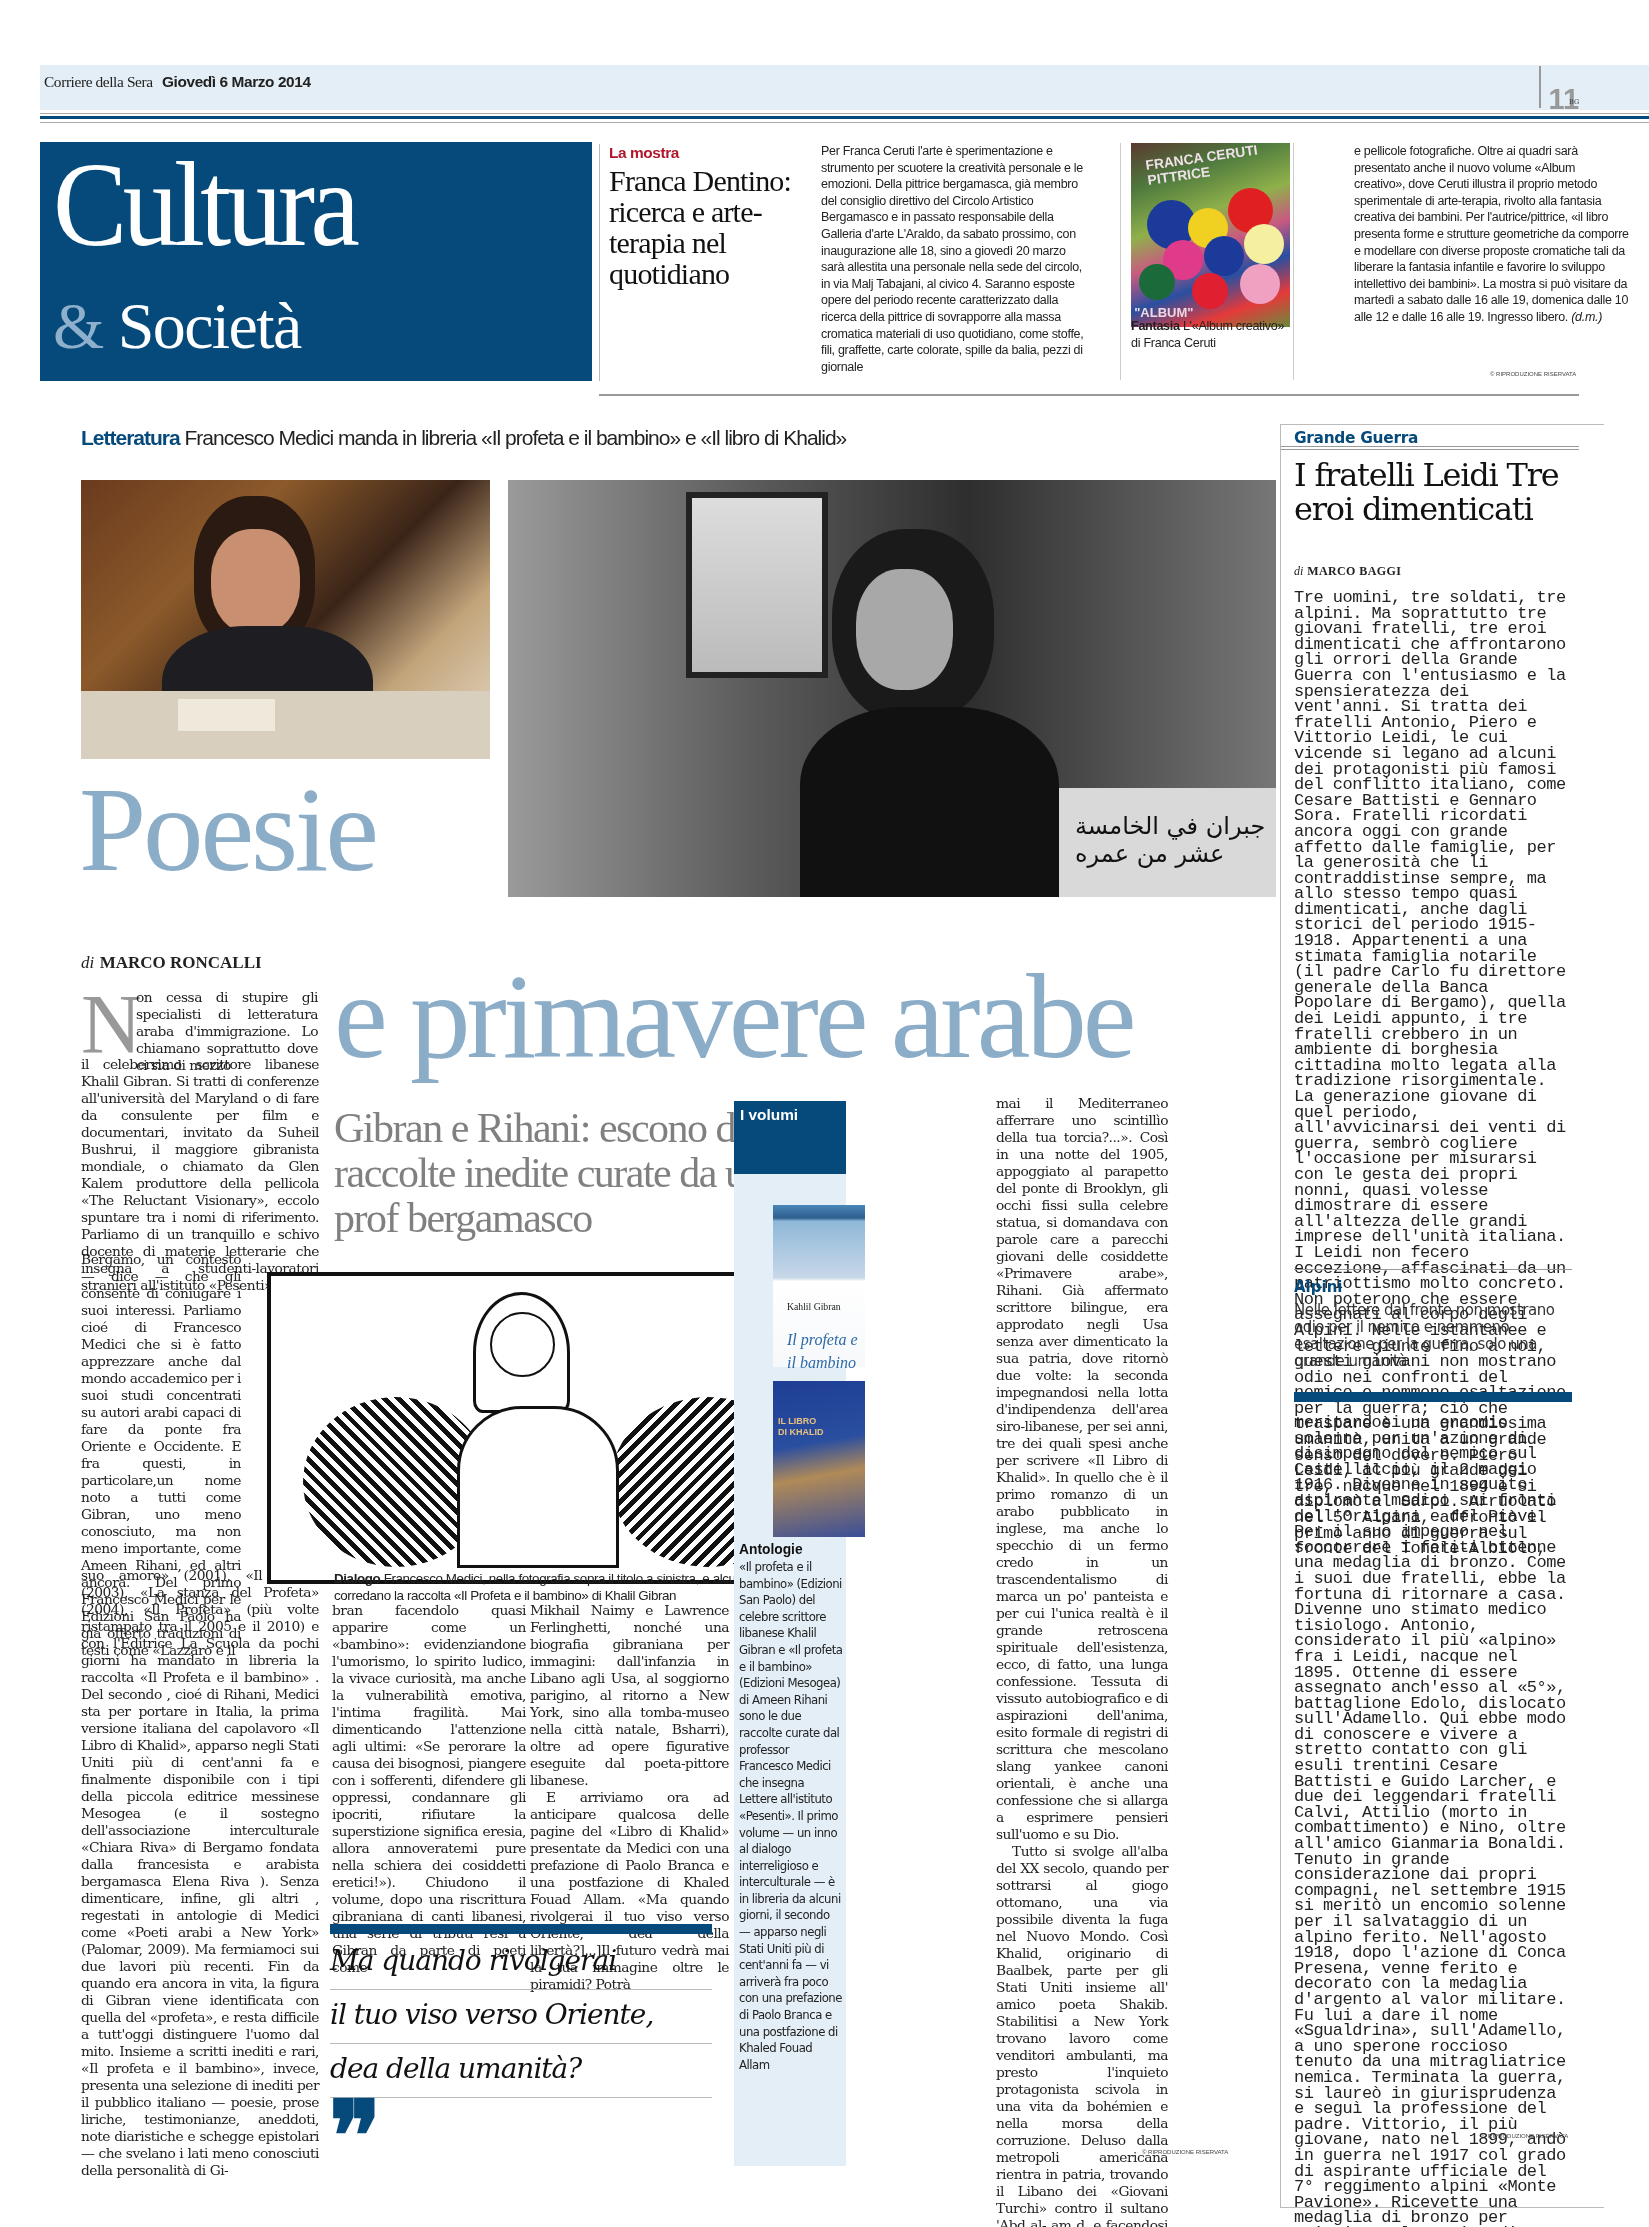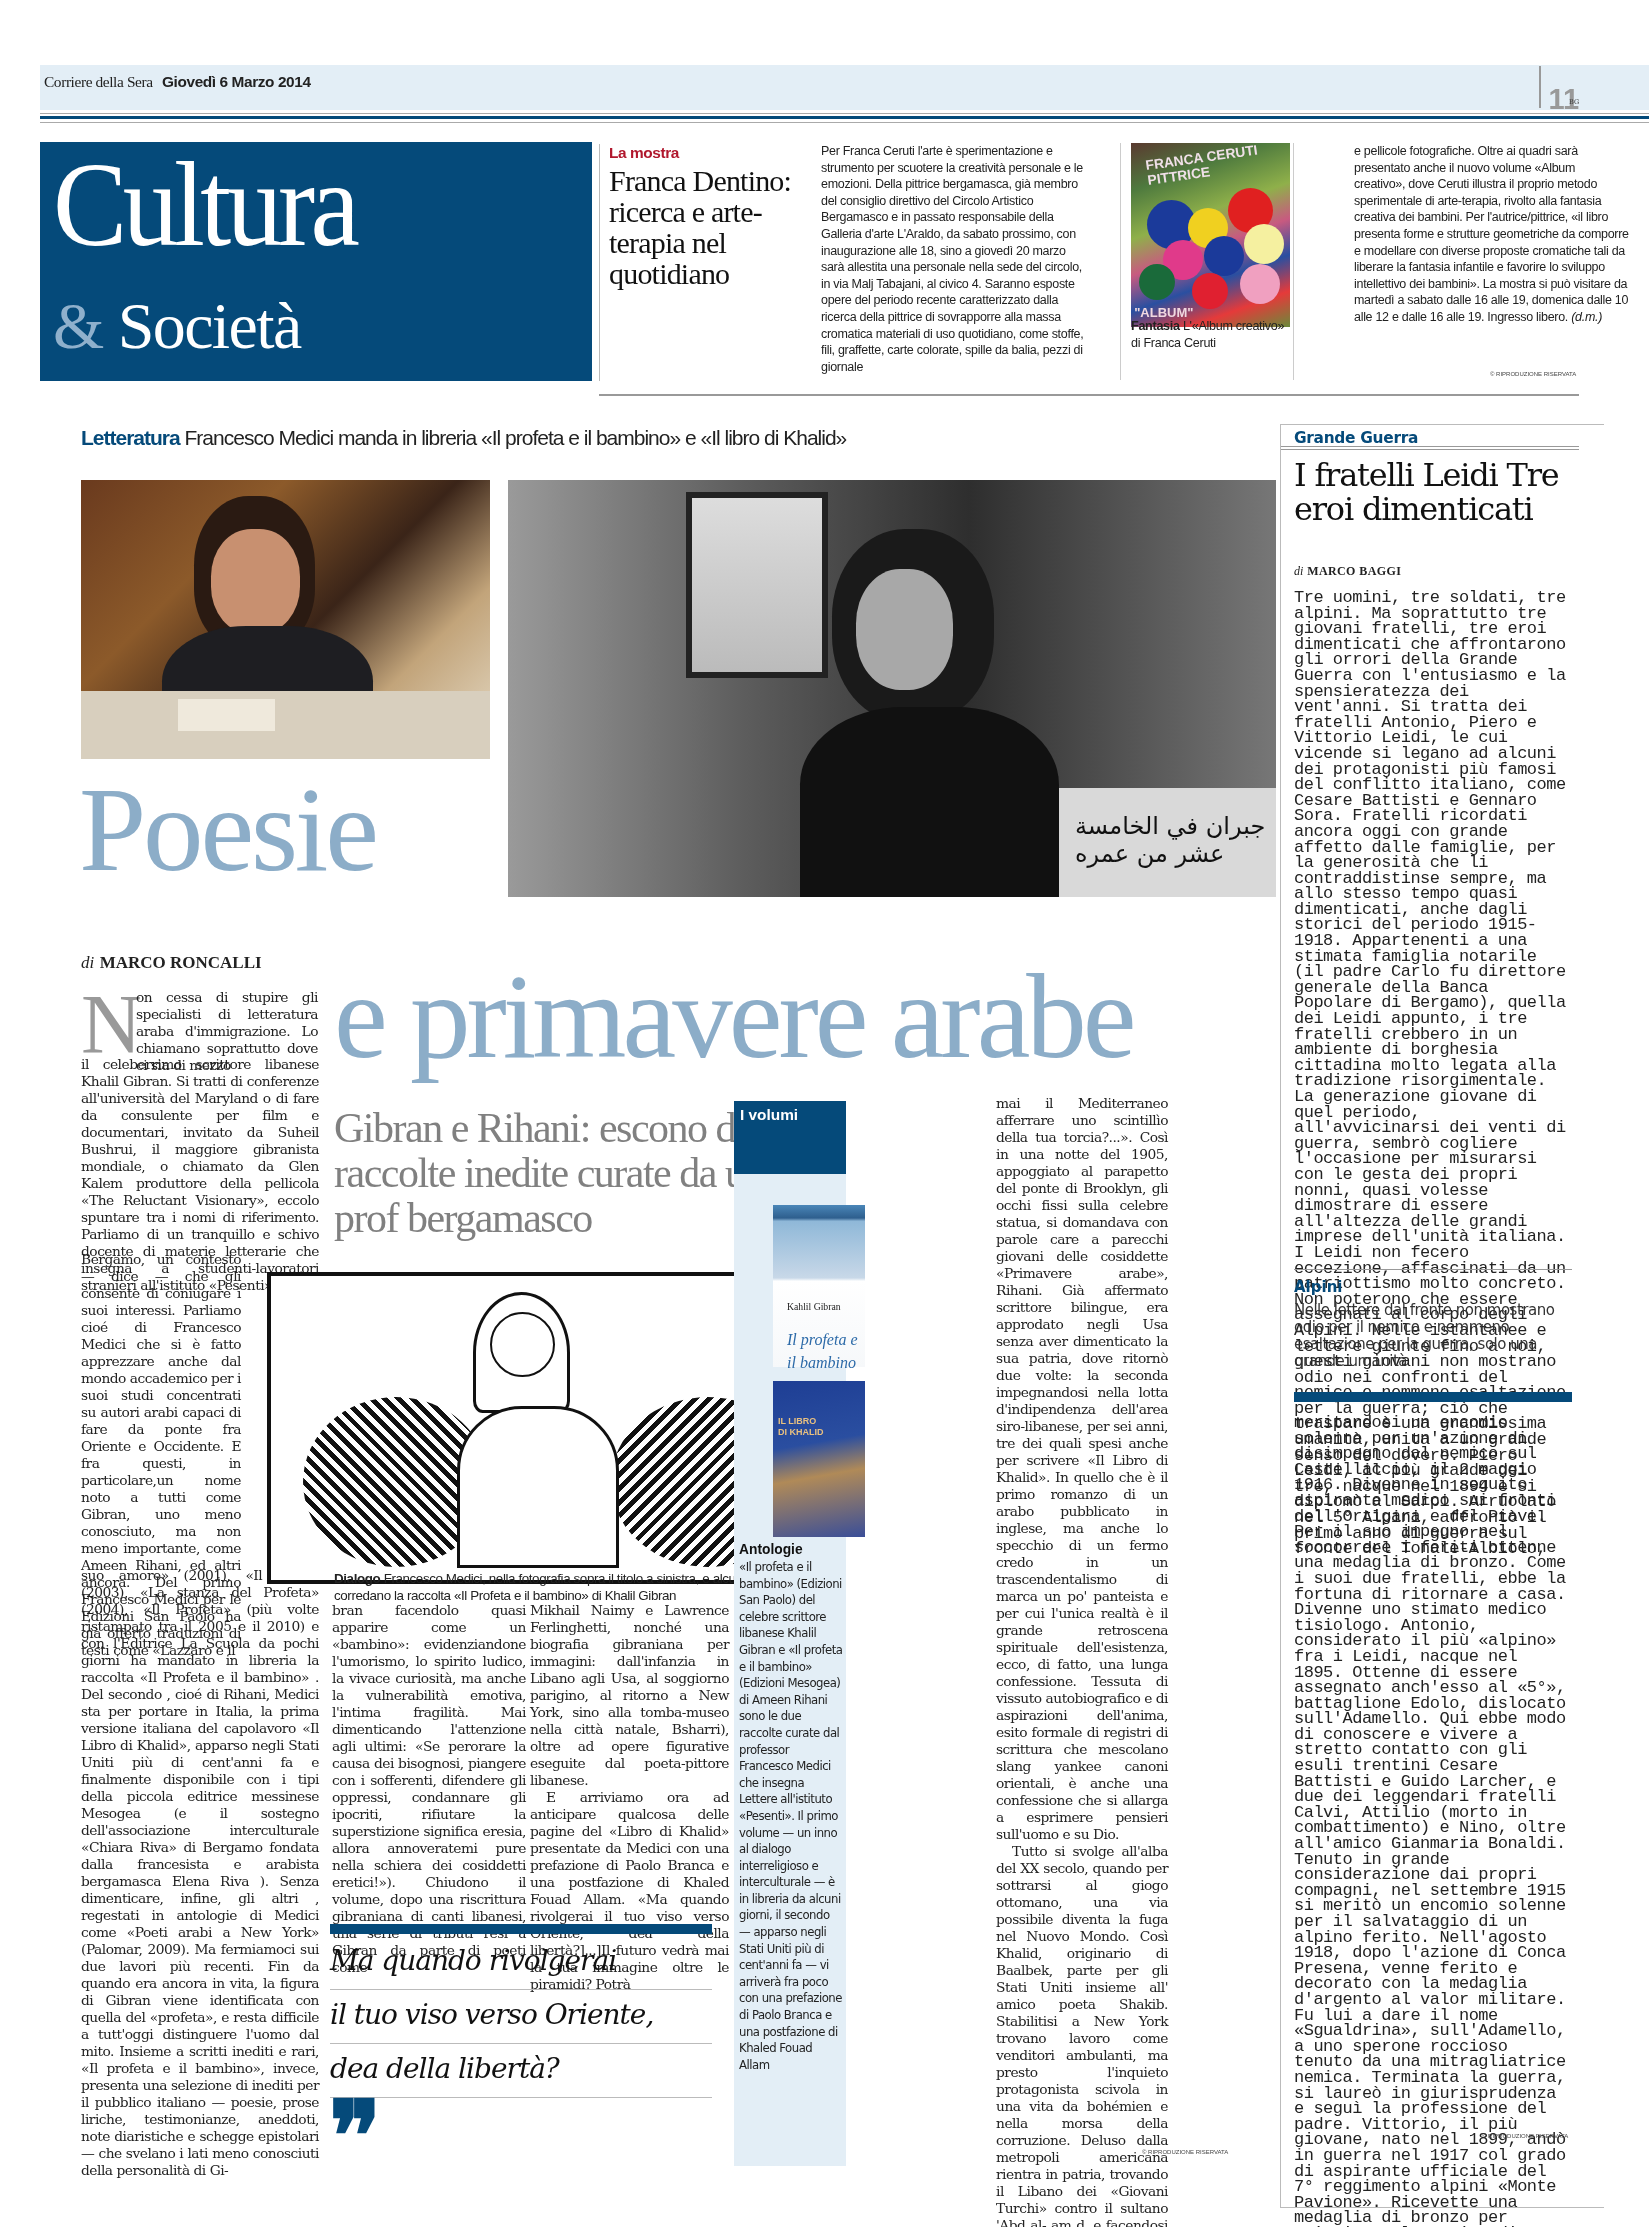--- a/index.html
+++ b/index.html
@@ -218,21 +218,21 @@
 
 <div class="abs body" id="col-b">bran facendolo quasi apparire come un «bambino»: evidenziandone l'umorismo, lo spirito ludico, la vivace curiosità, ma anche la vulnerabilità emotiva, l'intima fragilità. Mai dimenticando l'attenzione agli ultimi: «Se perorare la causa dei bisognosi, piangere con i sofferenti, difendere gli oppressi, condannare gli ipocriti, rifiutare la superstizione significa eresia, allora annoveratemi pure nella schiera dei cosiddetti eretici!»). Chiudono il volume, dopo una riscrittura gibraniana di canti libanesi, una serie di tributi resi a Gibran da parte di poeti come</div>
 <div class="abs body" id="col-c">
   <div>Mikhail Naimy e Lawrence Ferlinghetti, nonché una biografia gibraniana per immagini: dall'infanzia in Libano agli Usa, al soggiorno parigino, al ritorno a New York, sino alla tomba-museo nella città natale, Bsharri), oltre ad opere figurative eseguite dal poeta-pittore libanese.</div>
   <div style="text-indent:16px;">E arriviamo ora ad anticipare qualcosa delle pagine del «Libro di Khalid» presentate da Medici con una prefazione di Paolo Branca e una postfazione di Khaled Fouad Allam. «Ma quando rivolgerai il tuo viso verso Oriente, dea della libertà?]...]Il futuro vedrà mai la tua immagine oltre le piramidi? Potrà</div>
 </div>
 
 <div class="abs" id="quote-bar"></div>
 <div class="abs quote-line" id="quote-1">Ma quando rivolgerai</div>
 <div class="abs quote-line" id="quote-2">il tuo viso verso Oriente,</div>
-<div class="abs quote-line" id="quote-3">dea della libertà?</div>
+<div class="abs quote-line" id="quote-3">dea della umanità?</div>
 <div class="abs" id="quote-mark">❞</div>
 
 <div class="abs" id="volumi-box"></div>
 <div class="abs" id="volumi-head"></div>
 <div class="abs" id="volumi-title">I volumi</div>
 <div class="abs" id="book1"></div>
 <div class="abs" id="book1-author">Kahlil Gibran</div>
 <div class="abs" id="book1-title" style="width:73px;">Il profeta e il bambino</div>
 <div class="abs" id="book2"></div>
 <div class="abs" id="book2-title" style="width:49px;">IL LIBRO DI KHALID</div>

